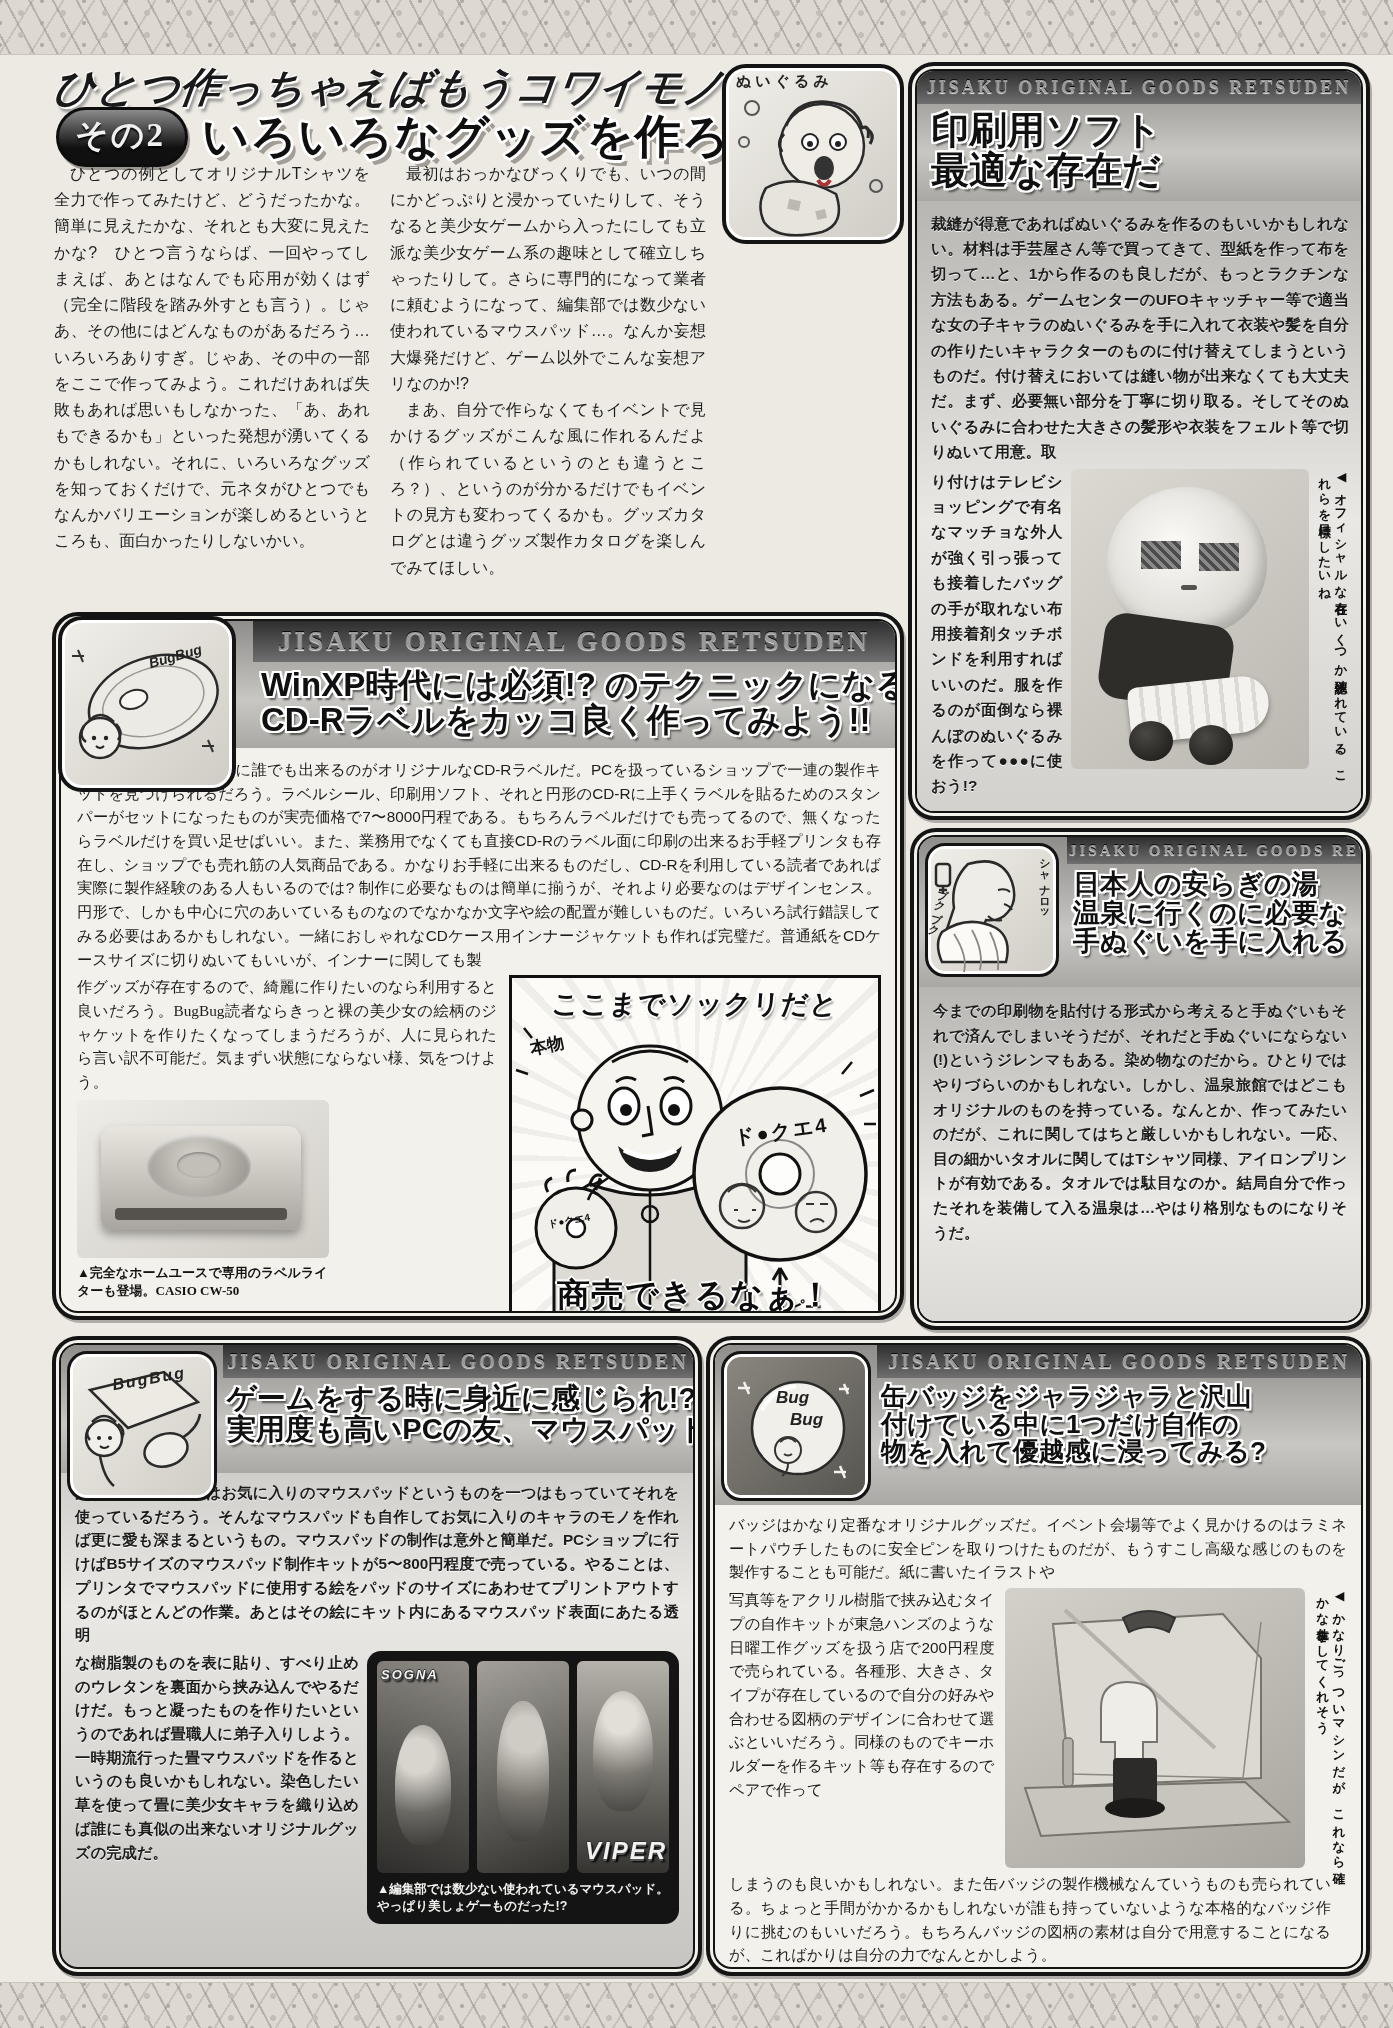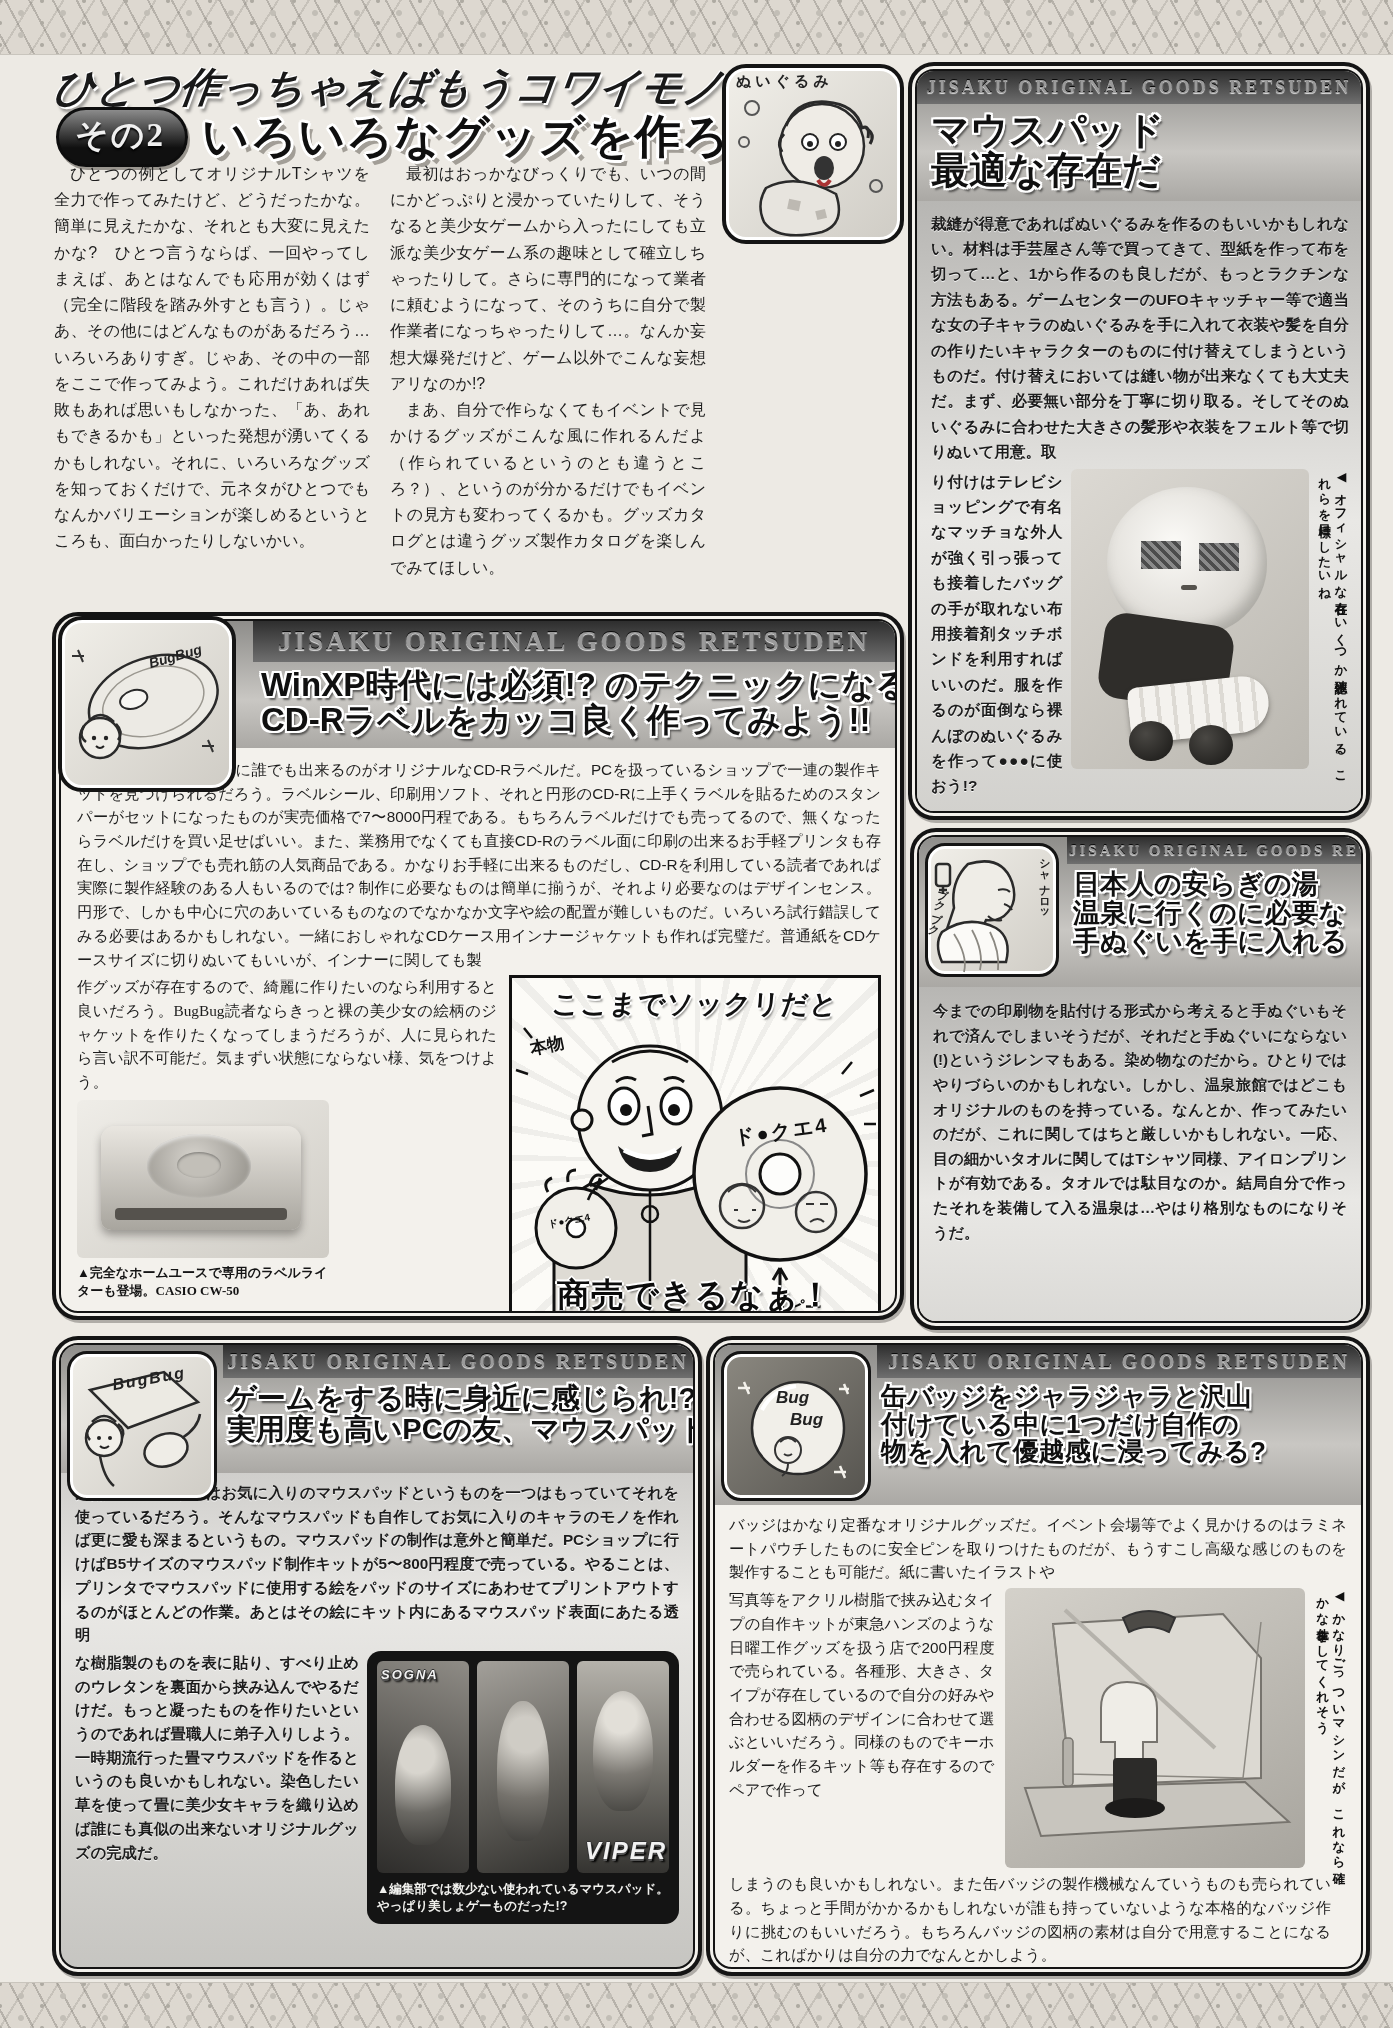--- a/index.html
+++ b/index.html
@@ -110,21 +110,21 @@
   <div class="kicker">ひとつ作っちゃえばもうコワイモノなし!?</div>
   <div class="headrow">
     <span class="part-badge">その2</span>
     <span class="headline">いろいろなグッズを作ろう!!</span>
   </div>
   <div class="intro">
     <div class="col">
       <p class="jp ind">ひとつの例としてオリジナルTシャツを全力で作ってみたけど、どうだったかな。簡単に見えたかな、それとも大変に見えたかな?　ひとつ言うならば、一回やってしまえば、あとはなんでも応用が効くはず（完全に階段を踏み外すとも言う）。じゃあ、その他にはどんなものがあるだろう…いろいろありすぎ。じゃあ、その中の一部をここで作ってみよう。これだけあれば失敗もあれば思いもしなかった、「あ、あれもできるかも」といった発想が湧いてくるかもしれない。それに、いろいろなグッズを知っておくだけで、元ネタがひとつでもなんかバリエーションが楽しめるというところも、面白かったりしないかい。</p>
     </div>
     <div class="col">
-      <p class="jp ind" style="margin-bottom:0;">最初はおっかなびっくりでも、いつの間にかどっぷりと浸かっていたりして、そうなると美少女ゲームから入ったにしても立派な美少女ゲーム系の趣味として確立しちゃったりして。さらに専門的になって業者に頼むようになって、そのうちに自分で製作業者になっちゃったりして…。なんか妄想大爆発だけど、ゲーム以外でこんな妄想アリなのか!?</p>
+      <p class="jp ind" style="margin-bottom:0;">最初はおっかなびっくりでも、いつの間にかどっぷりと浸かっていたりして、そうなると美少女ゲームから入ったにしても立派な美少女ゲーム系の趣味として確立しちゃったりして。さらに専門的になって業者に頼むようになって、編集部では数少ない使われているマウスパッド…。なんか妄想大爆発だけど、ゲーム以外でこんな妄想アリなのか!?</p>
       <p class="jp ind" style="margin-top:0;">まあ、自分で作らなくてもイベントで見かけるグッズがこんな風に作れるんだよ（作られているというのとも違うところ？）、というのが分かるだけでもイベントの見方も変わってくるかも。グッズカタログとは違うグッズ製作カタログを楽しんでみてほしい。</p>
     </div>
   </div>
 
   <div class="thumb" style="left:722px;top:64px;width:182px;height:180px;">
     <svg width="174" height="172" viewBox="0 0 174 172">
       <circle cx="96" cy="78" r="42" fill="#efece6" stroke="#2a2a2a" stroke-width="2.5"></circle>
       <path d="M60 58 q10 -26 40 -24 q30 2 36 26 q8 -4 6 10" fill="none" stroke="#2a2a2a" stroke-width="3"></path>
       <path d="M58 66 q-8 8 -2 18 M140 60 q10 6 4 16" fill="none" stroke="#2a2a2a" stroke-width="3"></path>
       <circle cx="84" cy="74" r="8" fill="#fff" stroke="#222" stroke-width="2"></circle>
@@ -141,21 +141,21 @@
       <circle cx="150" cy="118" r="6" fill="none" stroke="#555" stroke-width="2"></circle>
     </svg>
     <span class="doodle-label" style="position:absolute;left:10px;top:4px;font-size:15px;letter-spacing:4px;">ぬいぐるみ</span>
   </div>
 
   <div class="gbox" style="left:908px;top:62px;width:462px;height:758px;">
     <div class="gbox-in">
       <div class="shead">
         <div class="banner" style="font-size:18px;padding:6px 4px;">JISAKU ORIGINAL GOODS RETSUDEN</div>
         <div class="stitle" style="font-size:38px;padding:6px 0 10px 14px;">
-          <div>マウスパッド</div>
+          <div>印刷用ソフト</div>
           <div>最適な存在だ</div>
         </div>
       </div>
       <div class="silver" style="padding:10px 12px 12px 14px;height:100%;">
         <p class="jp" style="font-size:15.5px;margin:0;">裁縫が得意であればぬいぐるみを作るのもいいかもしれない。材料は手芸屋さん等で買ってきて、型紙を作って布を切って…と、1から作るのも良しだが、もっとラクチンな方法もある。ゲームセンターのUFOキャッチャー等で適当な女の子キャラのぬいぐるみを手に入れて衣装や髪を自分の作りたいキャラクターのものに付け替えてしまうというものだ。付け替えにおいては縫い物が出来なくても大丈夫だ。まず、必要無い部分を丁寧に切り取る。そしてそのぬいぐるみに合わせた大きさの髪形や衣装をフェルト等で切りぬいて用意。取</p>
         <div style="display:flex;gap:8px;margin-top:4px;">
           <p class="jp" style="font-size:15.5px;flex:1;min-width:0;margin:0;">り付けはテレビショッピングで有名なマッチョな外人が強く引っ張っても接着したバッグの手が取れない布用接着剤タッチボンドを利用すればいいのだ。服を作るのが面倒なら裸んぼのぬいぐるみを作って●●●に使おう!?</p>
           <div style="width:238px;flex:none;">
             <div class="photo" style="width:238px;height:300px;background:linear-gradient(140deg,#dcd9d3,#bab7b0);">
               <div style="position:absolute;left:36px;top:18px;width:160px;height:150px;border-radius:50% 50% 48% 48%;background:radial-gradient(circle at 42% 38%,#fbfaf7,#d8d5cf 78%);box-shadow:inset -6px -8px 14px rgba(90,88,84,.35);"></div>

